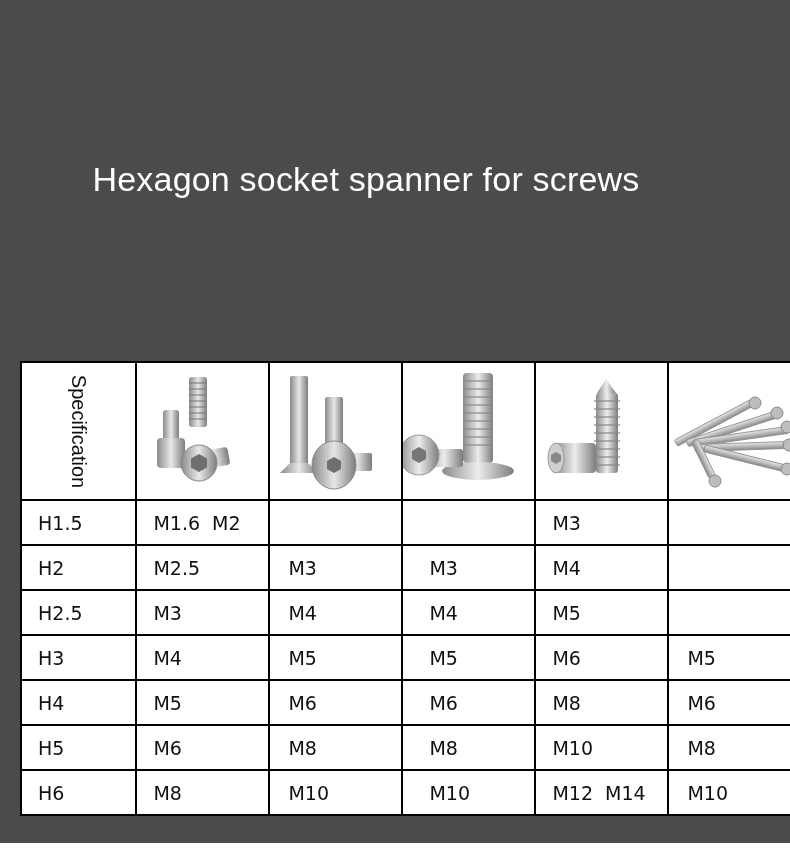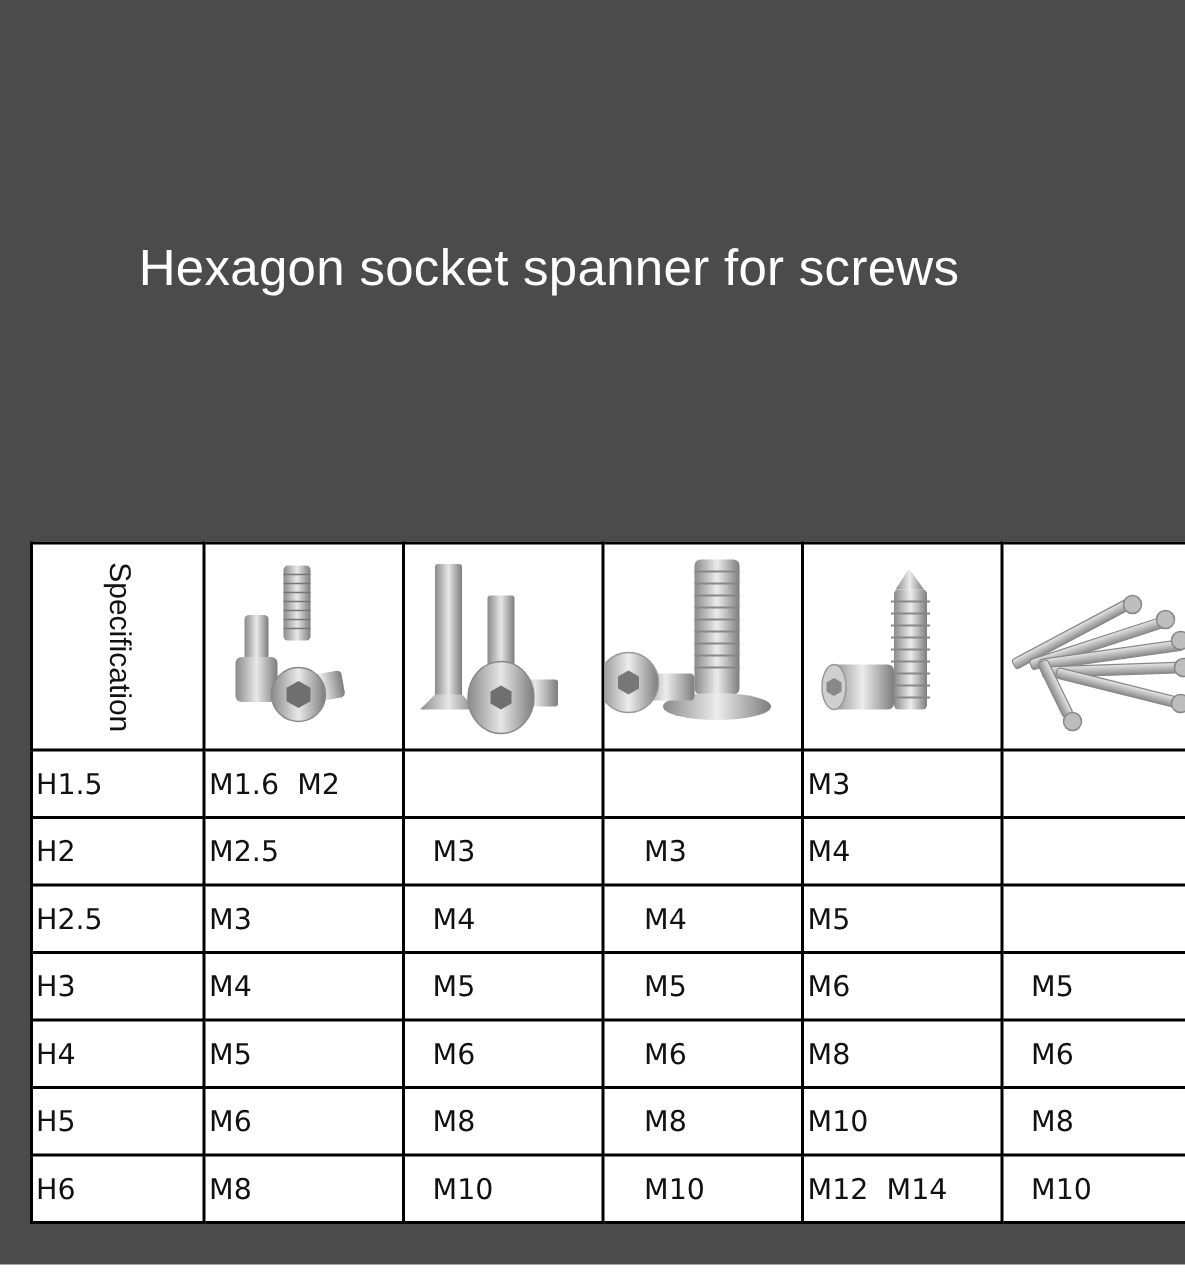--- a/index.html
+++ b/index.html
@@ -5,21 +5,21 @@
   html,body{margin:0;padding:0;}
   body{width:790px;height:858px;background:#ffffff;position:relative;overflow:hidden;font-family:"DejaVu Sans","Liberation Sans",sans-serif;}
   .panel{position:absolute;left:0;top:0;width:790px;height:843px;background:#4b4b4b;}
   .title{position:absolute;left:0;top:160px;width:732px;text-align:center;color:#ffffff;font-family:"Liberation Sans",sans-serif;font-size:34px;letter-spacing:0.2px;}
   table{position:absolute;left:20px;top:361px;border-collapse:collapse;background:#ffffff;}
   td{border:2px solid #000;padding:0;vertical-align:middle;color:#111;font-size:19px;font-family:"DejaVu Sans",sans-serif;}
   tr.head td{height:136px;}
   tr.row td{height:43px;}
   td.c0{width:84px;}
   td.c1{width:131px;}td.c2{width:131px;}td.c3{width:131px;}td.c4{width:131px;}td.c5{width:131px;}
-  td .txt{padding-left:2px;white-space:pre;}
+  td .txt{padding-left:16px;white-space:pre;}
   td.c2 .txt,td.c3 .txt,td.c5 .txt{padding-left:18px;}
   td.c3 .txt{padding-left:26px;}
   .spec{display:flex;align-items:center;justify-content:center;height:136px;}
   .spec span{display:inline-block;transform:rotate(90deg);white-space:nowrap;font-family:"Liberation Sans",sans-serif;font-size:20px;color:#111;}
   .img{width:131px;height:136px;display:block;}
 </style>
 </head>
 <body>
 
 <div class="panel"></div>

